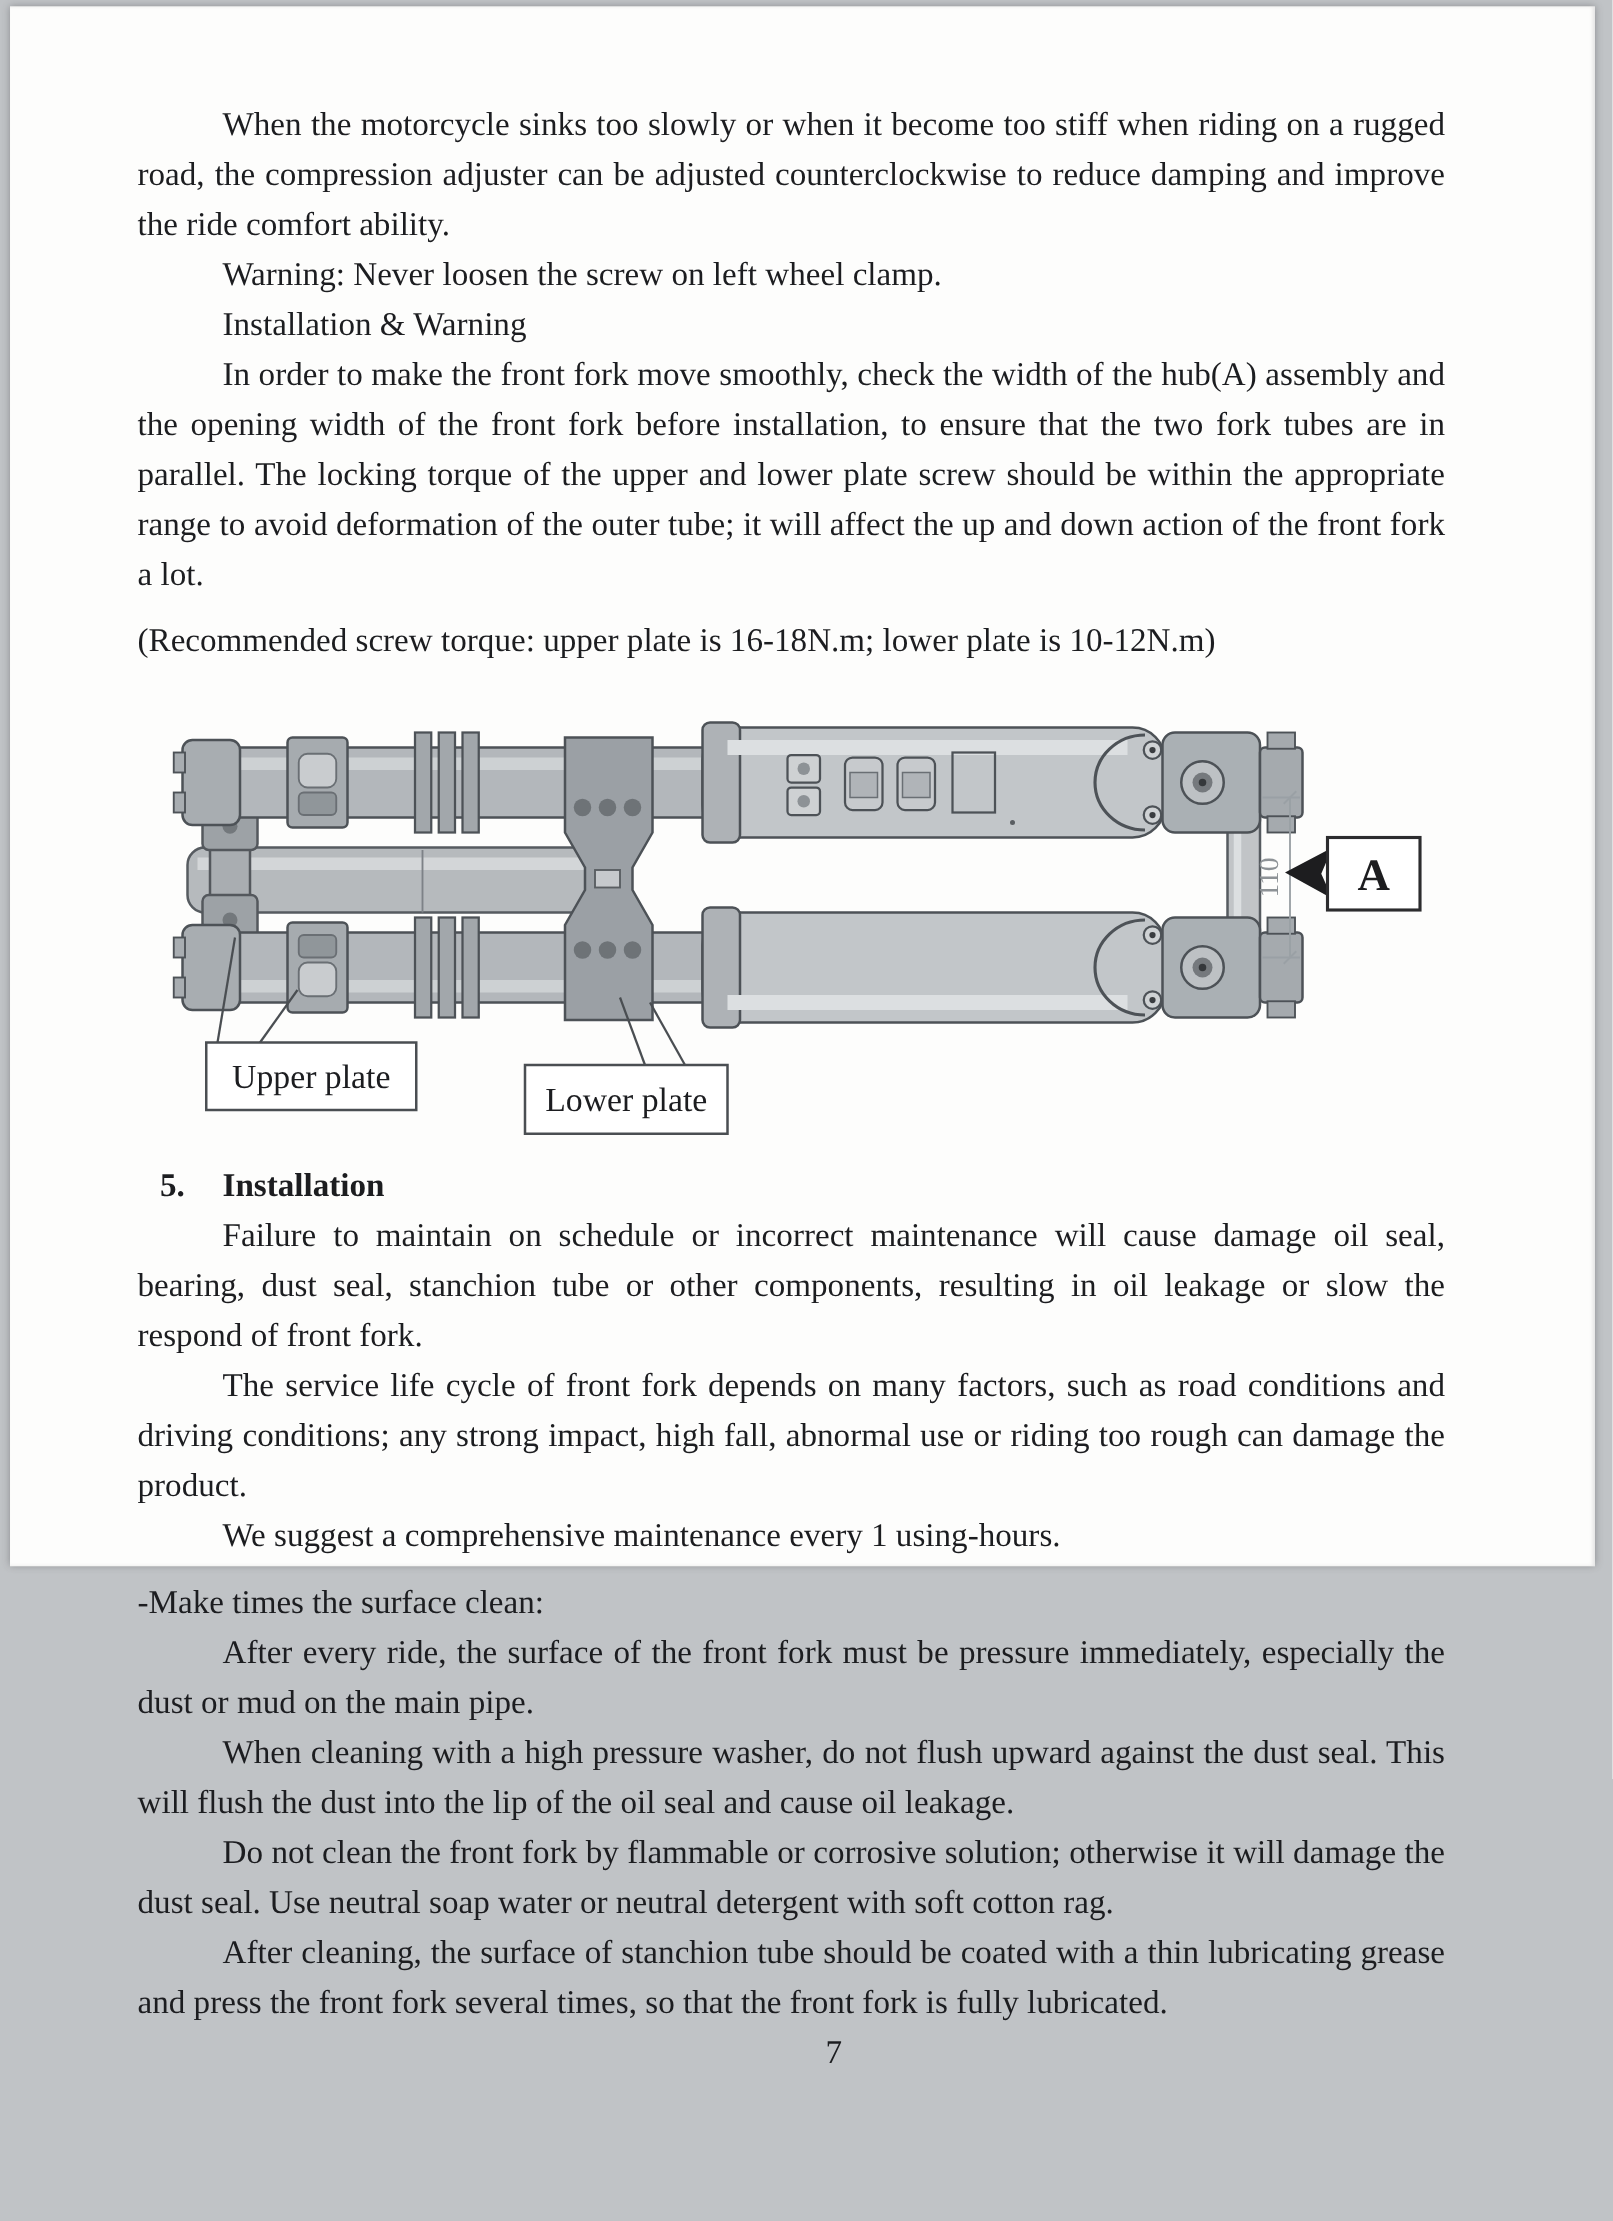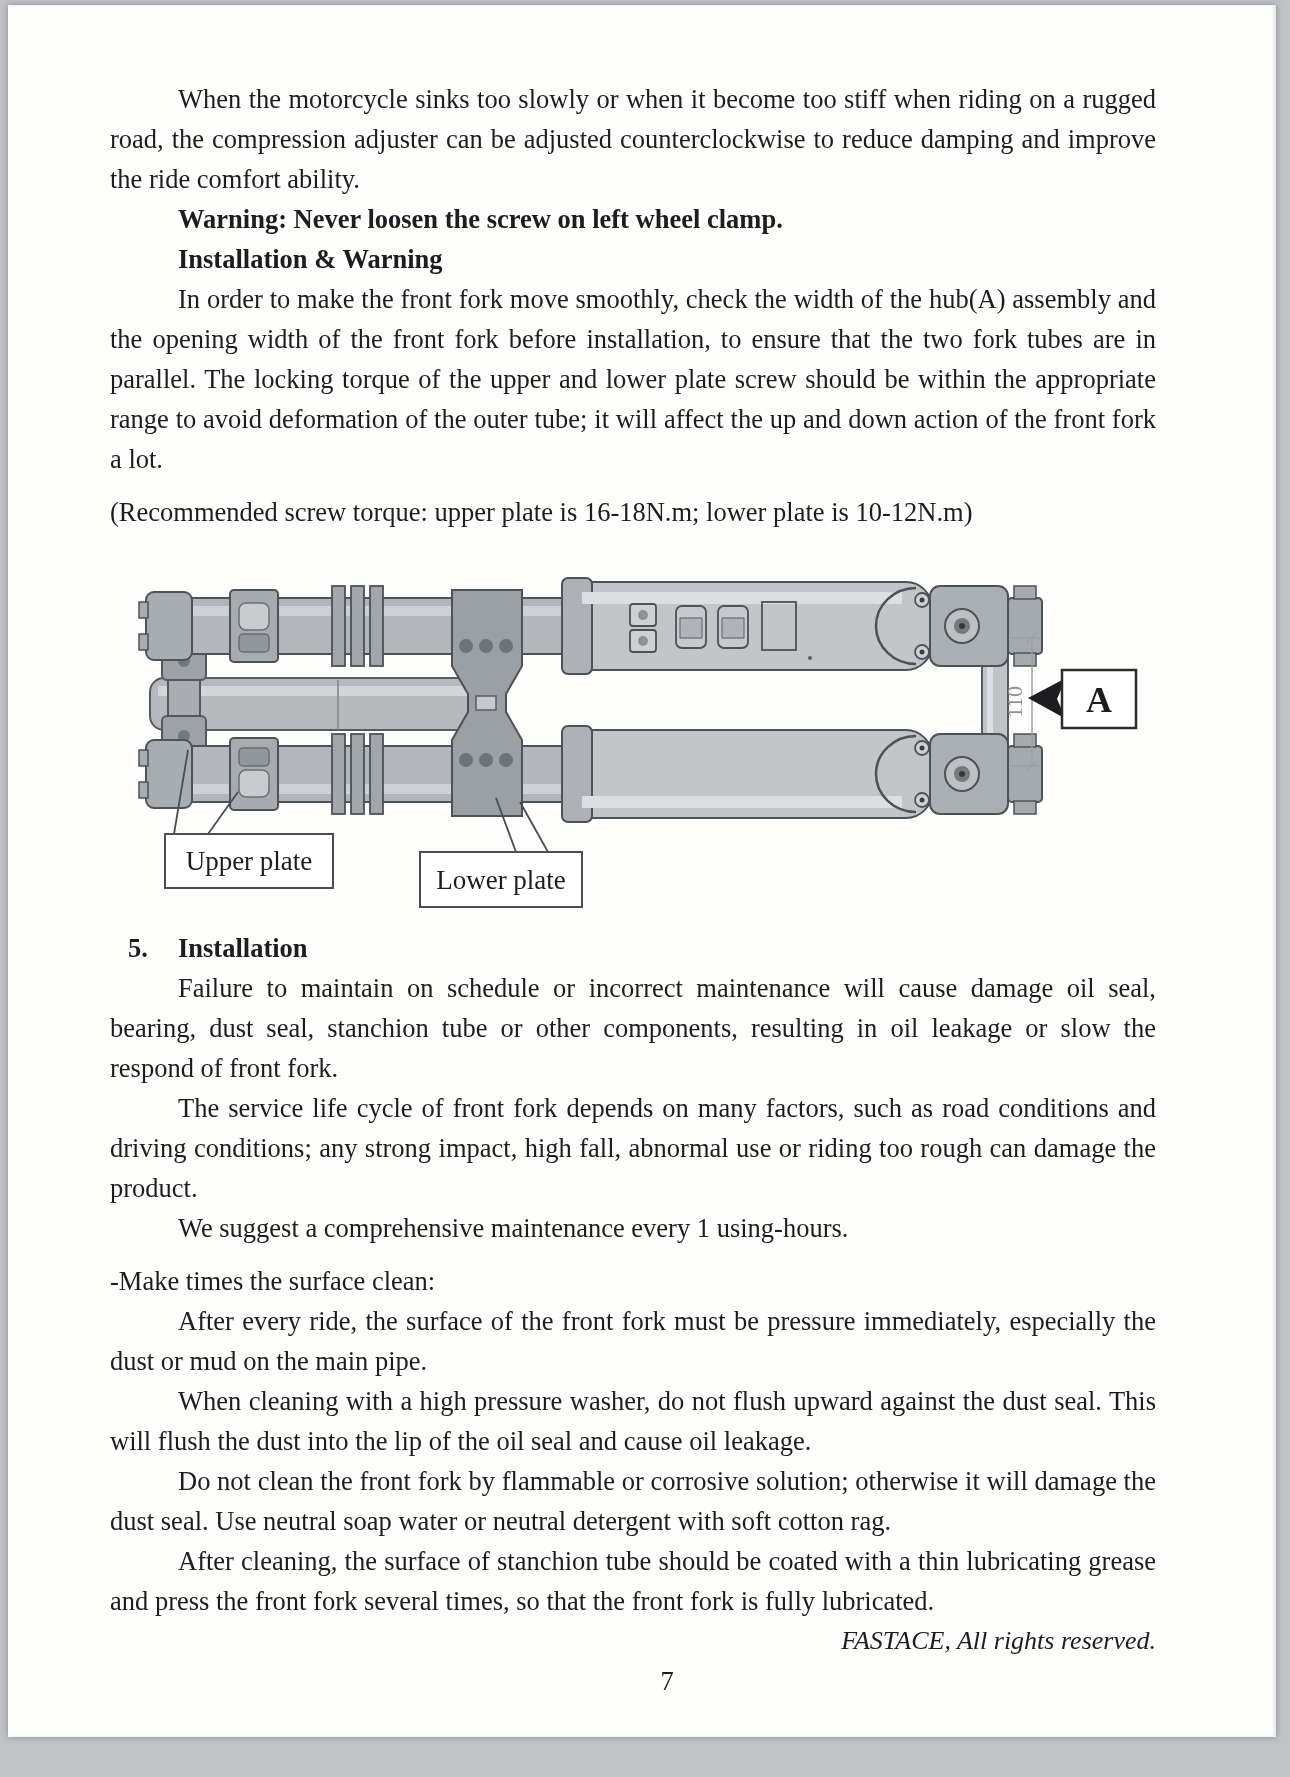--- a/index.html
+++ b/index.html
@@ -5,35 +5,35 @@
   html,body { margin:0; padding:0; }
   body {
     width:1290px; height:1777px;
     background:#c0c3c6;
     position:relative;
     font-family:"Liberation Serif", serif;
     overflow:hidden;
   }
   .page {
     position:absolute; left:8px; top:5px;
-    width:1268px; height:1732px;
+    width:1268px; height:1248px;
     background:#fdfdfc;
     box-shadow: 0 0 6px rgba(70,70,75,.45), inset -2px 0 3px rgba(120,120,125,.18);
   }
   .content {
     position:absolute; left:102px; top:0;
     width:1046px;
     padding-top:74px;
     font-size:26.5px; line-height:40px;
     color:#1c1d20;
     text-align:justify;
   }
   .content p { margin:0; text-indent:68px; }
   .content p.noindent { text-indent:0;margin-top:13px; }
-  .bold { font-weight:bold; }
+  .bold { font-weight:normal; }
   .gap-top { margin-top:40px; }
   .sec-heading {
     display:flex; font-weight:bold; text-align:left;
   }
   .sec-heading .sec-num { margin-left:18px; width:50px; flex:0 0 auto; }
   .diagram-wrap {
     position:relative;
     width:1046px; height:382px;
     margin-top:14px;
   }
@@ -204,17 +204,16 @@
     </div>
     <p>Failure to maintain on schedule or incorrect maintenance will cause damage oil seal, bearing, dust seal, stanchion tube or other components, resulting in oil leakage or slow the respond of front fork.</p>
     <p>The service life cycle of front fork depends on many factors, such as road conditions and driving conditions; any strong impact, high fall, abnormal use or riding too rough can damage the product.</p>
     <p>We suggest a comprehensive maintenance every 1 using-hours.</p>
     <p class="noindent">-Make times the surface clean:</p>
     <p>After every ride, the surface of the front fork must be pressure immediately, especially the dust or mud on the main pipe.</p>
     <p>When cleaning with a high pressure washer, do not flush upward against the dust seal. This will flush the dust into the lip of the oil seal and cause oil leakage.</p>
     <p>Do not clean the front fork by flammable or corrosive solution; otherwise it will damage the dust seal. Use neutral soap water or neutral detergent with soft cotton rag.</p>
     <p>After cleaning, the surface of stanchion tube should be coated with a thin lubricating grease and press the front fork several times, so that the front fork is fully lubricated.</p>
 
-    <p class="footer-line">FASTACE, All rights reserved.</p>
     <p class="page-num">7</p>
 
   </div>
 </div>
 
 </body></html>

